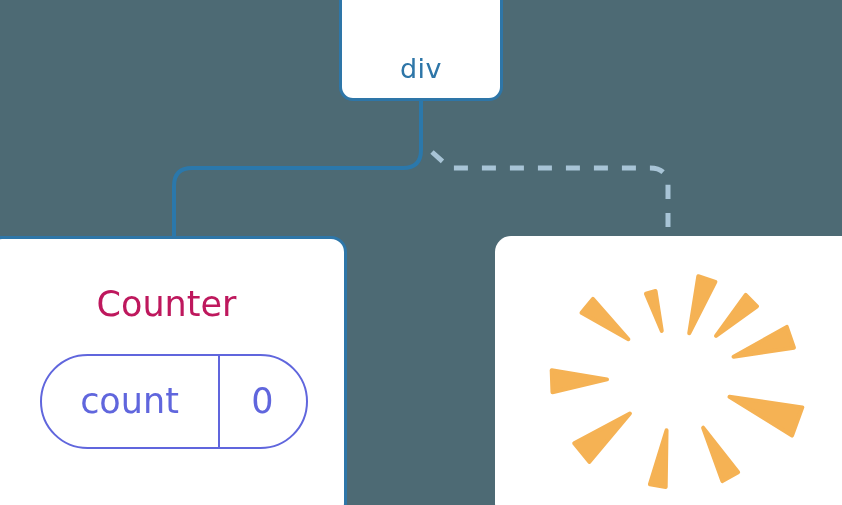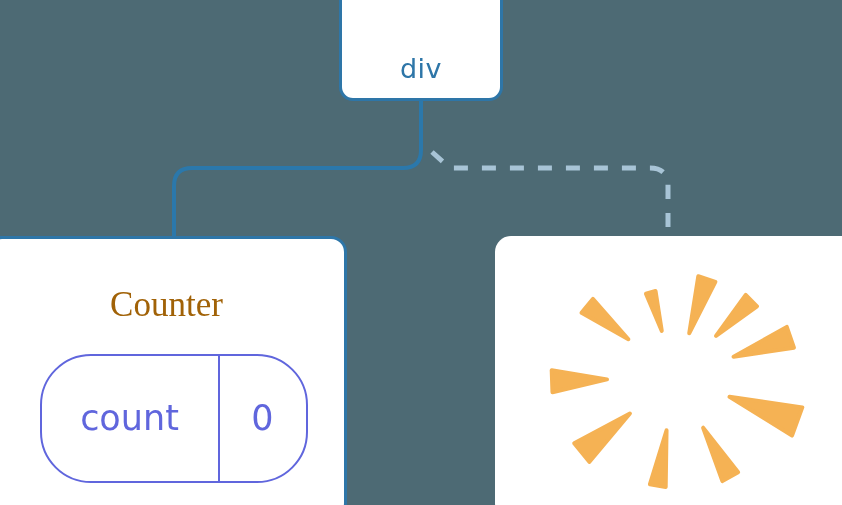--- a/index.html
+++ b/index.html
@@ -63,21 +63,21 @@
   }
   .node-counter-title {
     font-size: 35px;
     color: #33749e;
     line-height: 1;
     margin-bottom: 32px;
   }
   .pill {
     position: relative;
     width: 268px;
-    height: 129px;
+    height: 95px;
     border: 2px solid #6066dd;
     border-radius: 51px;
     display: flex;
     align-items: stretch;
     box-sizing: border-box;
     margin-left: 14px;
   }
   .pill-key, .pill-val {
     display: flex;
     align-items: center;
@@ -119,21 +119,21 @@
     <path id="edge-solid" d="M 421 100 L 421 150 Q 421 168 403 168 L 192 168 Q 174 168 174 186 L 174 238" fill="none" stroke="#2b78ab" stroke-width="4" stroke-linecap="round" stroke-linejoin="round"></path>
 
     <path id="edge-dashed" d="M 432 152 L 450 168 L 650 168 Q 668 168 668 186 L 668 238" fill="none" stroke="#a8c4d6" stroke-width="5" stroke-linecap="butt" stroke-linejoin="round" stroke-dasharray="14 14"></path>
   </svg>
 
   <div class="node node-div" style="border-color: rgb(46, 118, 168); background: rgb(255, 255, 255); left: 339px; top: -14px; width: 164px; height: 115px;">
     <span class="node-div-label" style="color: rgb(46, 118, 168);">div</span>
   </div>
 
   <div class="node node-counter" style="border-color: rgb(46, 118, 168); background: rgb(255, 255, 255); left: -14px; top: 236px; width: 361px; height: 283px;">
-    <span class="node-counter-title" style="color: #a16207; font-family: Liberation Serif, serif;">Counter</span>
+    <span class="node-counter-title" style="color: #be185d;">Counter</span>
     <div class="pill" style="border-color: rgb(96, 102, 221);">
       <div class="pill-key" style="color: rgb(96, 102, 221);">
         <span class="pill-key-text">count</span>
       </div>
       <div class="pill-val" style="border-color: rgb(96, 102, 221); color: rgb(96, 102, 221);">
         <span class="pill-val-text">0</span>
       </div>
     </div>
   </div>
 

